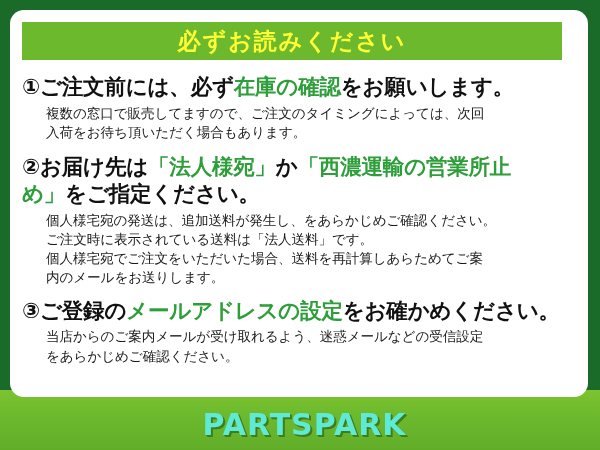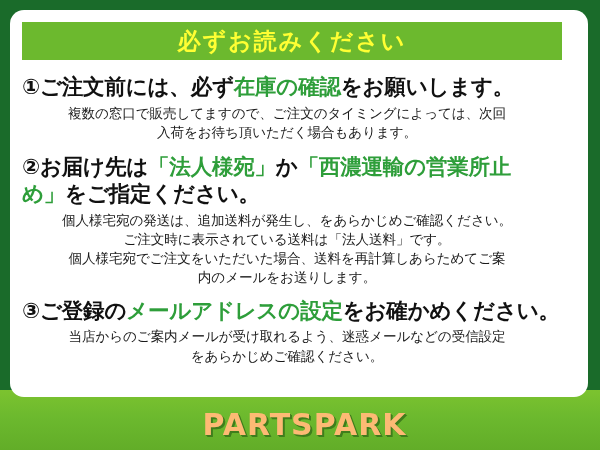--- a/index.html
+++ b/index.html
@@ -35,21 +35,21 @@
 
   .footer-brand {
     position: absolute;
     left: 0;
     right: 0;
     bottom: 8px;
     text-align: center;
     font-size: 30px;
     font-weight: bold;
     letter-spacing: 1px;
-    color: #fdba74;
+    color: #5eead4;
     text-shadow: 2px 2px 0 #3f7d1c, 1px 1px 0 #3f7d1c;
     margin-left: 9px;
   }
 
   
   .card {
     position: absolute;
     left: 10px;
     top: 10px;
     width: 578px;
@@ -113,21 +113,20 @@
   .item-body {
     font-size: 13.6px;
     color: #1a1a1a;
     line-height: 1.42;
     padding-left: 24px;
     padding-top: 3px;
     letter-spacing: -0.1px;
   }
   .item-body .line {
     white-space: nowrap;
-    text-align: center;
   }
 
   #item-1 { margin-top: 6px; }
   #item-2 { margin-top: 12px; }
   #item-3 { margin-top: 10px; }
 </style>
 </head>
 <body>
 
 <div id="banner">

